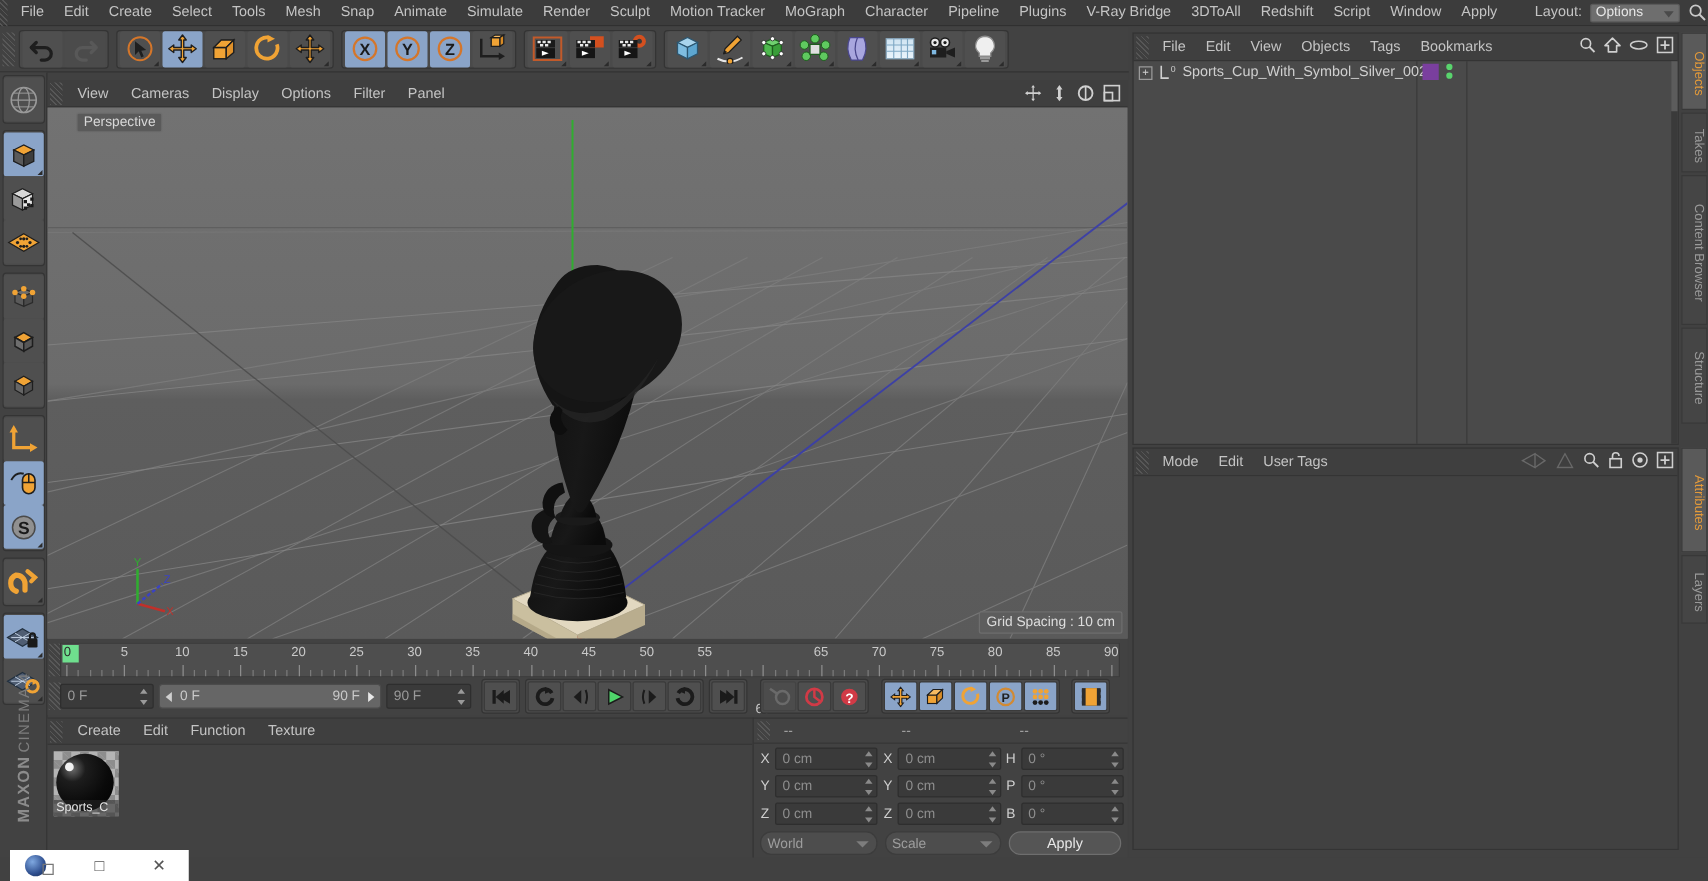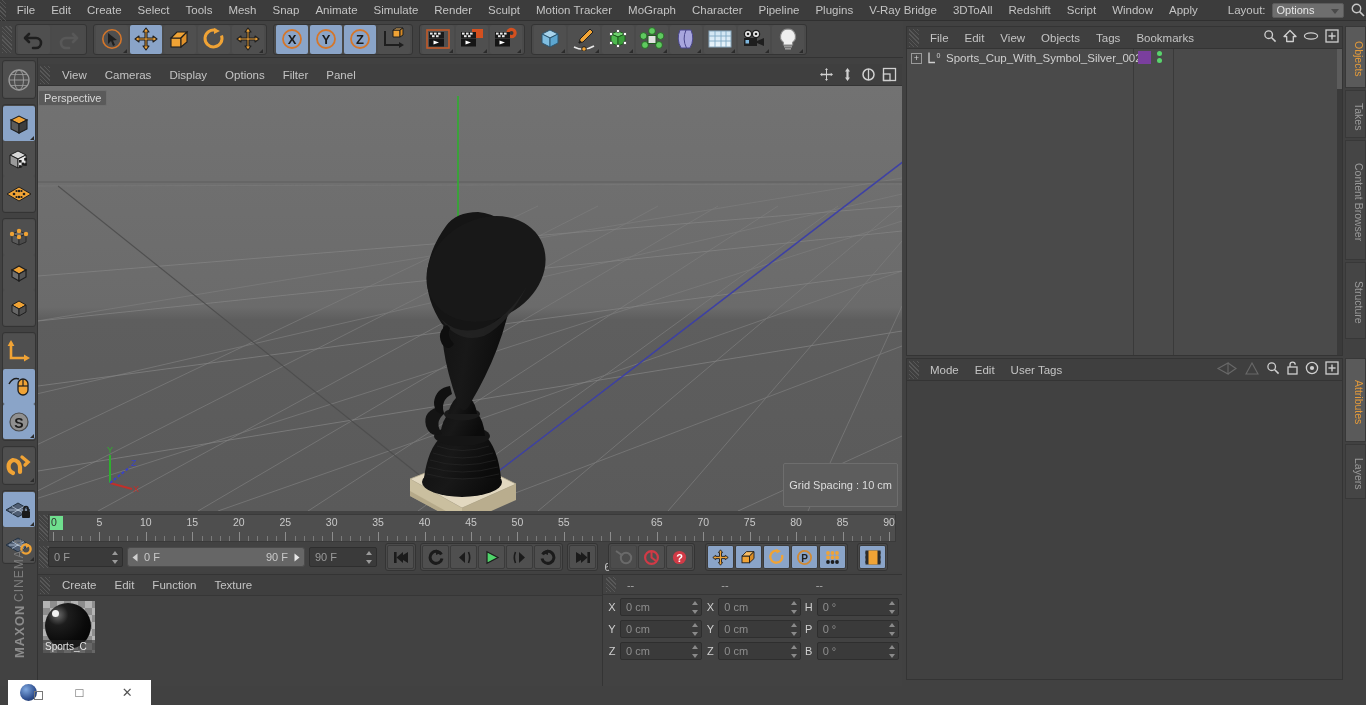--- a/index.html
+++ b/index.html
@@ -101,28 +101,28 @@
     background: #3f3f3f; display: flex; align-items: center; border-bottom: 1px solid #333;
   }
   .vp-menubar .mi { padding: 0 9px; line-height: 22px; font-size: 11.5px; color: #c4c4c4; }
   .vp-nav { position: absolute; right: 4px; top: 2px; display: flex; gap: 4px; align-items: center; }
   .vp-nav .nb { width: 17px; height: 17px; display: flex; align-items: center; justify-content: center; }
   .viewport {
     position: absolute; left: 0; top: 22px; width: 864px; height: 425px;
     background: #6f6f6f; overflow: hidden;
   }
   .vp-label {
-    position: absolute; left: 0; top: 4px; background: #5a5a5a;
+    position: absolute; left: 23px; top: 4px; background: #5a5a5a;
     border: 1px solid #6e6e6e; color: #d8d8d8; font-size: 11px;
     padding: 1px 5px; border-radius: 2px;
   }
   .vp-grid-info {
     position: absolute; right: 4px; bottom: 4px; background: #5d5d5d;
     border: 1px solid #6e6e6e; color: #ddd; font-size: 11px;
-    padding: 15px 5px; border-radius: 2px;
+    padding: 2px 5px; border-radius: 2px;
   }
   .vp-axisgizmo { position: absolute; left: 60px; bottom: 18px; width: 48px; height: 48px; }
 
   
   .timeline-wrap { position: absolute; left: 38px; top: 511px; width: 864px; height: 61px; background: #424242; }
   .ruler {
     position: absolute; left: 10px; top: 3px; width: 848px; height: 28px;
     background: #4e4e4e; border: 1px solid #3a3a3a;
   }
   .ruler .label { position: absolute; top: 1px; font-size: 10.5px; color: #c9c9c9; transform: translateX(-50%); }
@@ -1172,20 +1172,31 @@
             <span>0 cm</span>
             <span class="spin"></span>
           </div>
           <div class="co-lab">B</div>
           <div class="co-field">
             <span>0 °</span>
             <span class="spin"></span>
           </div>
         </div>
       </div>
+    <div class="co-bottom">
+      <div class="dropdown">
+        <span>World</span>
+        <span class="caret"></span>
+      </div>
+      <div class="dropdown">
+        <span>Scale</span>
+        <span class="caret"></span>
+      </div>
+      <div class="applybtn">Apply</div>
+    </div>
   </div>
 
   <div class="rightcol">
 
     <div class="obj-panel">
       <div class="panel-menubar">
         <div class="grip" style="margin-left:2px;height:18px;"></div>
         <div id="om-menu-items" style="display:flex;">
             <div class="mi">File</div>
             <div class="mi">Edit</div>

